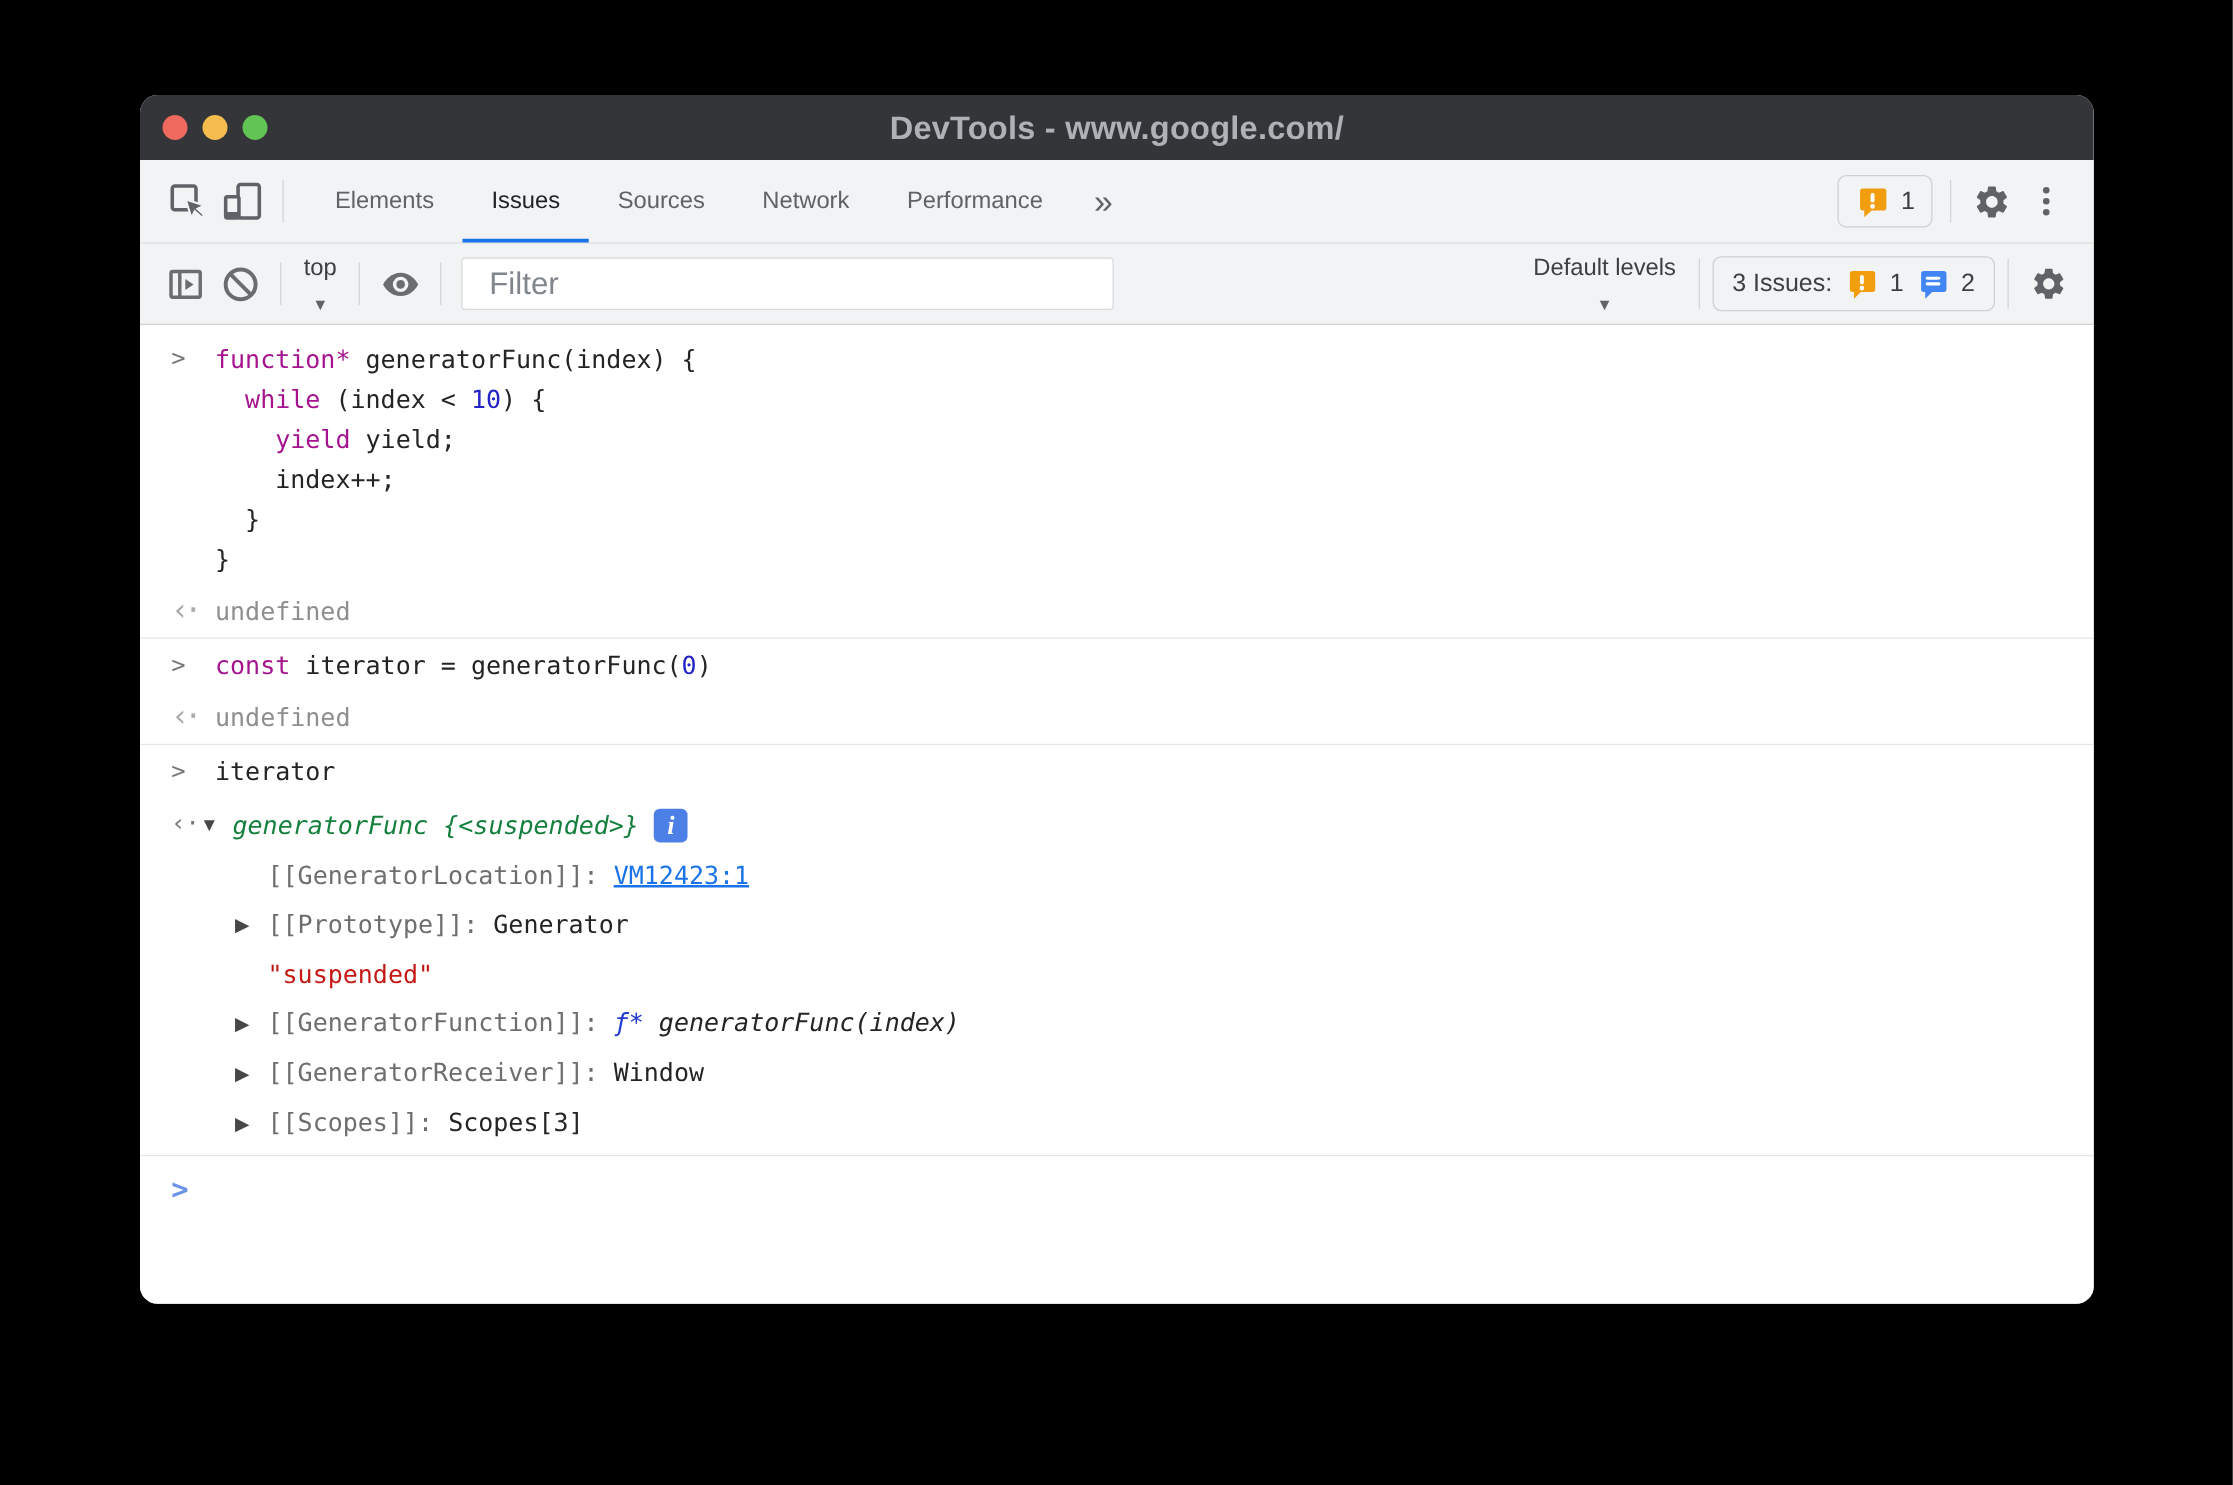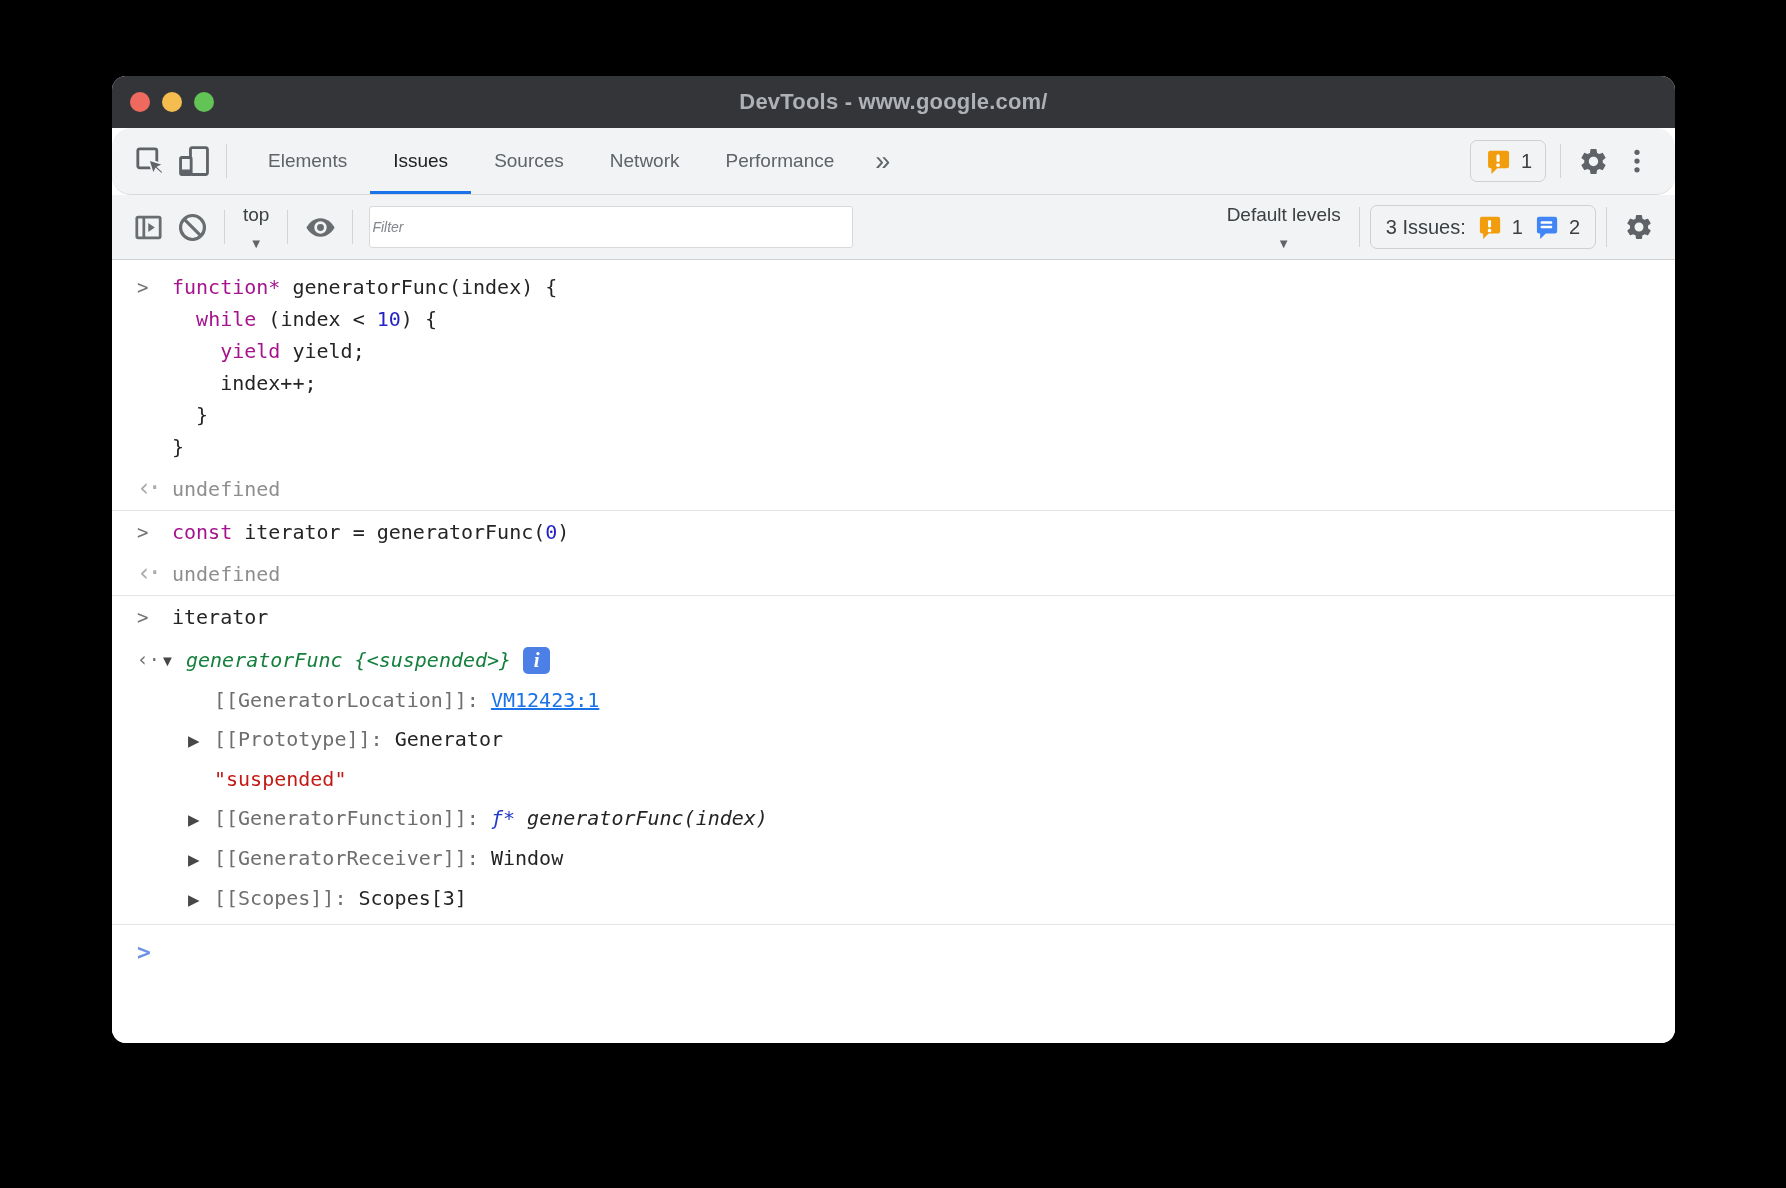--- a/index.html
+++ b/index.html
@@ -6,44 +6,44 @@
     font-family:"Liberation Sans",sans-serif;-webkit-font-smoothing:antialiased;}
   .window{position:absolute;left:112px;top:76px;width:1563px;height:967px;border-radius:14px;
     overflow:hidden;background:#fff;display:flex;flex-direction:column;}
 
   
   .titlebar{height:52px;background:#343539;display:flex;align-items:center;justify-content:center;
     position:relative;flex:0 0 auto;}
   .lights{position:absolute;left:18px;top:0;height:100%;display:flex;align-items:center;gap:12px;}
   .light{width:20px;height:20px;border-radius:50%;}
   .light.red{background:#ee6a5f;}.light.yellow{background:#f5bd4f;}.light.green{background:#61c454;}
-  .title{color:#aeb1b5;font-weight:bold;font-size:22px;letter-spacing:.2px;}
+  .title{color:#aeb1b5;font-weight:bold;font-size:26px;letter-spacing:.2px;}
 
   
   .tabbar{height:66px;background:#f1f3f4;border-bottom:1px solid #d8d9da;display:flex;
-    align-items:center;padding:0 16px;flex:0 0 auto;border-radius:19px;}
+    align-items:center;padding:0 16px;flex:0 0 auto;}
   .icon-btn{width:44px;height:44px;display:flex;align-items:center;justify-content:center;flex:0 0 auto;}
   .vdiv{width:1px;height:34px;background:#d2d4d6;margin:0 10px;flex:0 0 auto;}
   .vdiv.tall{height:40px;}
   .tabs{display:flex;height:100%;margin-left:8px;}
   .tab{display:flex;align-items:center;padding:3px 23px 0 23px;font-size:19px;color:#5f6368;
     border-bottom:3px solid transparent;box-sizing:border-box;white-space:nowrap;}
   .tab.active{color:#202124;border-bottom-color:#1a73e8;}
   .more-tabs{font-size:27px;color:#5f6368;padding:0 18px;line-height:1;}
   .tab-right{margin-left:auto;display:flex;align-items:center;}
   .issues-btn{display:flex;align-items:center;gap:10px;border:1px solid #cdd0d4;border-radius:7px;
     height:42px;padding:0 13px;background:#f1f3f4;font-size:20px;color:#3c4043;margin-right:4px;}
 
   
   .toolbar{height:64px;background:#f1f3f4;border-bottom:1px solid #cfd0d2;display:flex;
     align-items:center;padding:0 14px;flex:0 0 auto;}
   .dropdown{display:flex;align-items:center;gap:10px;font-size:19px;color:#3c4043;padding:0 8px;white-space:nowrap;flex-direction:column;}
   .caret{font-size:13px;color:#606469;}
   .filter-input{width:478px;height:40px;border:1px solid #d9d9d9;border-radius:3px;background:#fff;
-    font-size:14px;padding:0 2px;color:#202124;font-family:"Liberation Sans",sans-serif;margin-left:6px;font-style:italic;}
+    font-size:25px;padding:0 21px;color:#202124;font-family:"Liberation Sans",sans-serif;margin-left:6px;}
   .filter-input::placeholder{color:#80868b;}
   .summary-btn{display:flex;align-items:center;gap:10px;border:1px solid #cdd0d4;border-radius:7px;
     height:44px;padding:0 15px;background:#f1f3f4;font-size:20px;color:#3c4043;white-space:nowrap;}
 
   
   .console{flex:1;background:#fff;font-family:"DejaVu Sans Mono","Liberation Mono",monospace;
     font-size:20px;color:#242424;overflow:hidden;padding-top:6px;}
   .entry{display:flex;padding:5px 0;}
   .entry.sep{border-top:1px solid #e5e5e5;}
   .gutter{flex:0 0 60px;padding-left:25px;box-sizing:border-box;line-height:32px;color:#757575;font-size:19px;}

